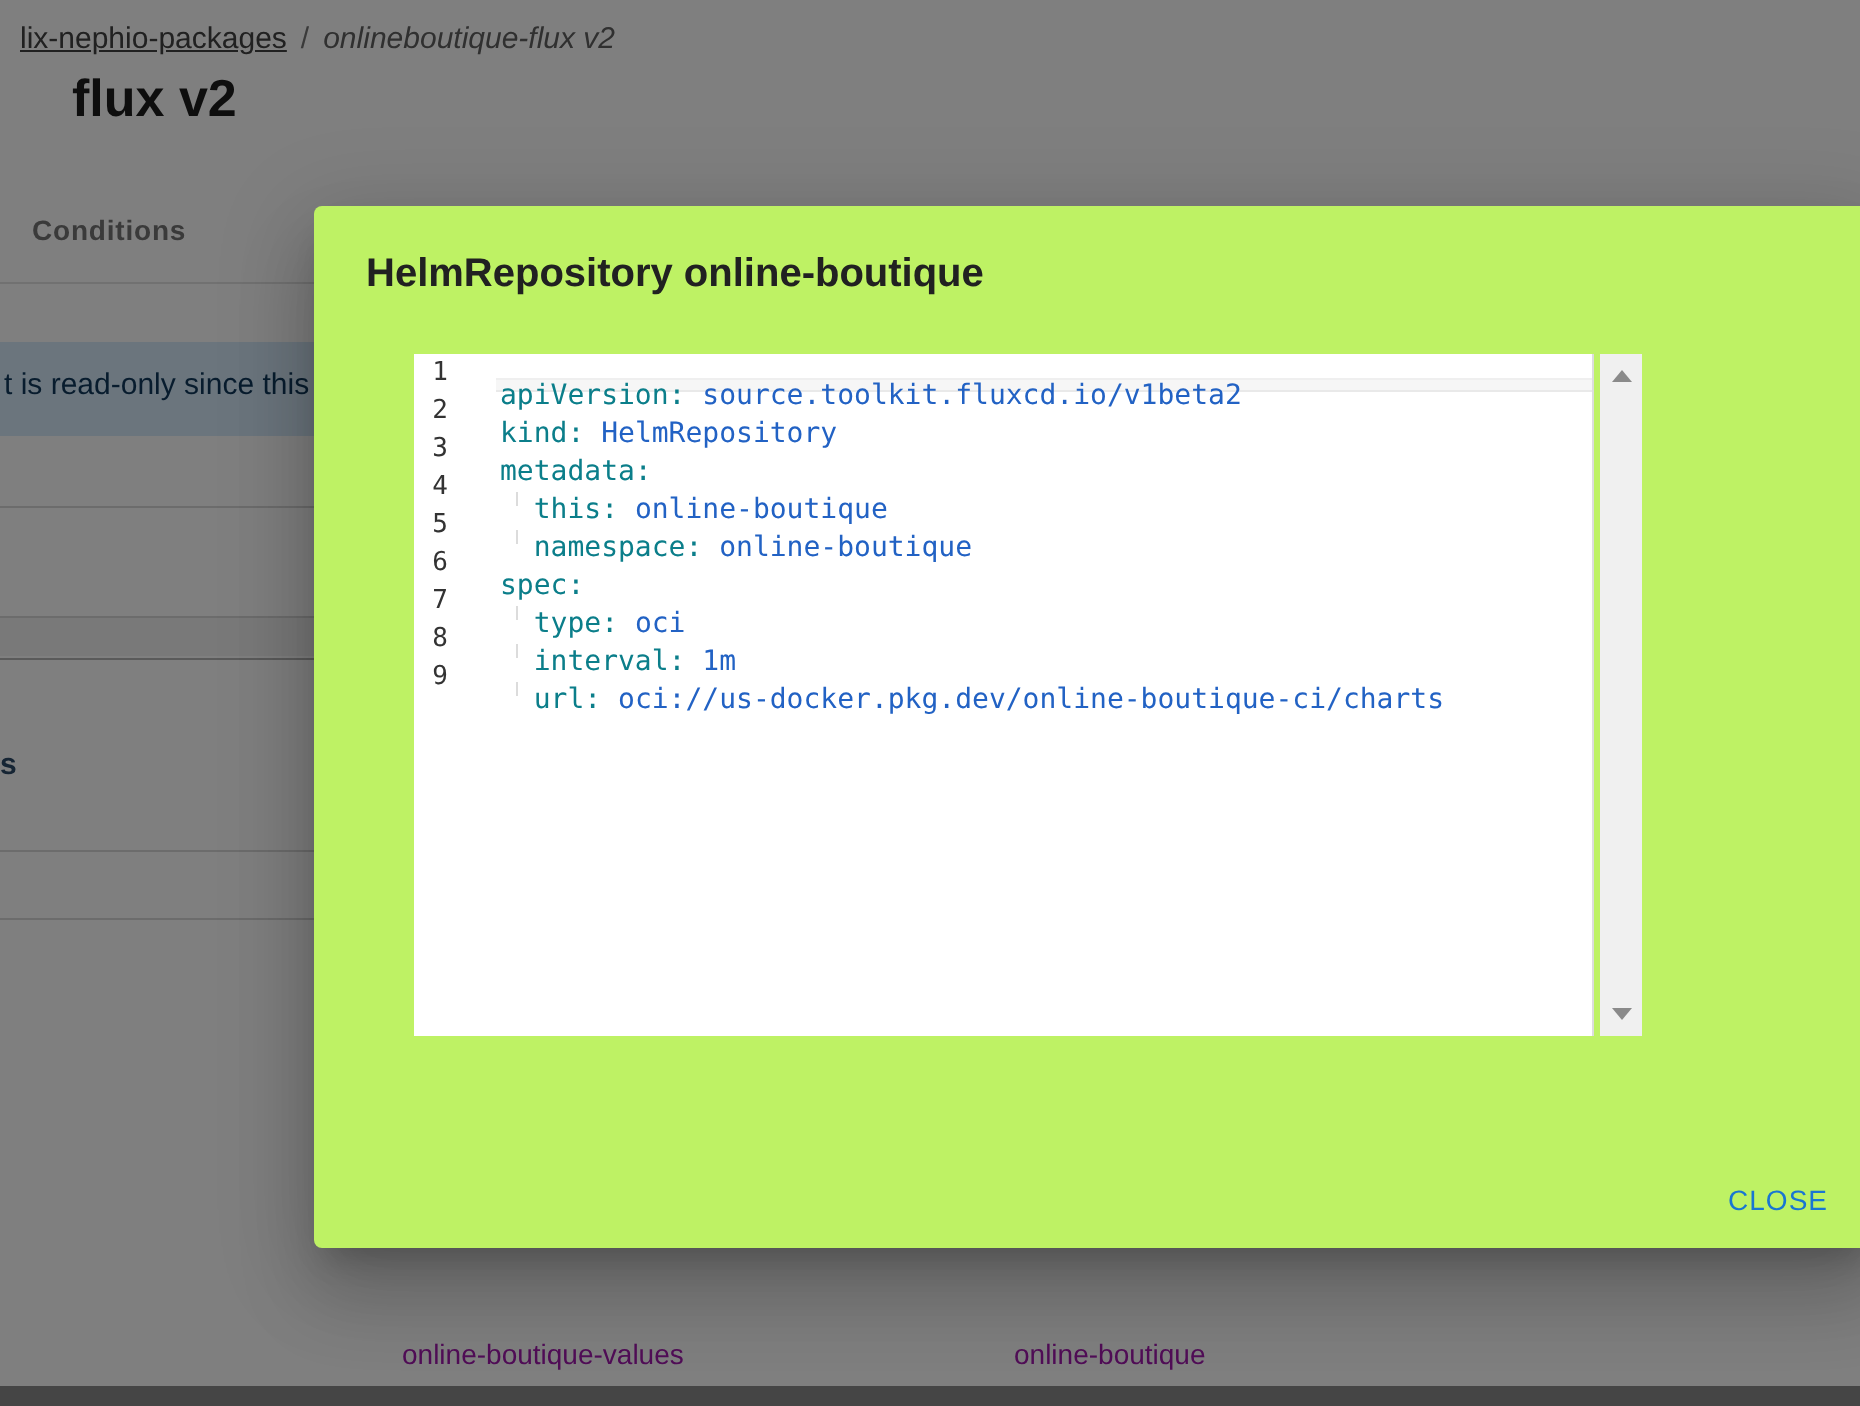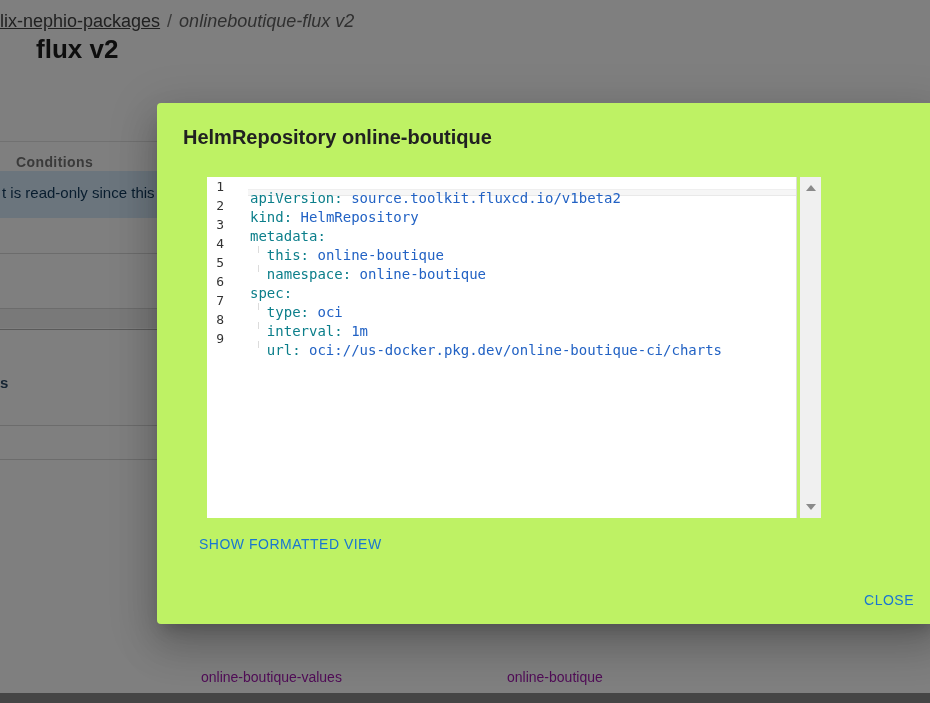--- a/index.html
+++ b/index.html
@@ -3,26 +3,26 @@
 <meta charset="utf-8">
 <style>
   * { margin:0; padding:0; box-sizing:border-box; }
   html,body { width:930px; height:703px; }
   body {
     position:relative; overflow:hidden; background:#fff;
     font-family:"Liberation Sans", sans-serif;
   }
   
   .page { position:absolute; inset:0; z-index:1; }
-  .breadcrumb { position:absolute; left:0; top:11; top:11px; font-size:18px; color:#616161; white-space:nowrap;text-align:right; }
+  .breadcrumb { position:absolute; left:10px; top:11; top:11px; font-size:15px; color:#616161; white-space:nowrap;text-align:right; }
   .breadcrumb a { color:#424242; text-decoration:underline; cursor:pointer; }
   .crumb-sep { margin:0 7px; color:#757575; }
   .crumb-current { font-style:italic; color:#616161; }
   .page-title { position:absolute; left:0; top:34px; font-size:26px; font-weight:700; color:#1c1c1c; white-space:nowrap;margin-left:36px; }
-  .tab { position:absolute; left:16px; top:107px; font-size:14px; font-weight:600; letter-spacing:.4px; color:#757575;margin-top:47px; }
+  .tab { position:absolute; left:16px; top:107px; font-size:14px; font-weight:600; letter-spacing:.4px; color:#757575; }
   .tabbar-line { position:absolute; left:0; right:0; top:141px; height:1px; background:#e2e2e2; }
   .banner { position:absolute; left:0; right:0; top:171px; height:47px; background:#d6eafa; }
   .banner-text { position:absolute; left:2px; top:13px; font-size:15px; color:#10395c; white-space:nowrap; }
   .hline { position:absolute; height:1px; background:#d9d9d9; }
   .hl-l1 { left:0; width:157px; top:253px; }
   .hl-l2 { left:0; width:157px; top:308px; }
   .hband { position:absolute; left:0; width:157px; top:309px; height:19px; background:#f2f2f2; }
   .hl-full { left:0; right:0; top:329px; background:#b5b5b5; }
   .hl-l3 { left:0; width:157px; top:425px; }
   .hl-l4 { left:0; width:157px; top:459px; }
@@ -127,15 +127,14 @@
         <div class="cm-line"><span class="ln">8</span><span class="code"><span class="guide"></span><span class="tk-plain">  </span><span class="tk-key">interval:</span><span class="tk-plain"> </span><span class="tk-val">1m</span></span></div>
         <div class="cm-line"><span class="ln">9</span><span class="code"><span class="guide"></span><span class="tk-plain">  </span><span class="tk-key">url:</span><span class="tk-plain"> </span><span class="tk-val">oci://us-docker.pkg.dev/online-boutique-ci/charts</span></span></div>
       </div>
   </div>
 
   <div class="vscroll">
     <div class="sb-arrow sb-up"></div>
     <div class="sb-arrow sb-down"></div>
   </div>
 
-  <div class="btn-link btn-formatted">SHOW FORMATTED VIEW</div>
   <div class="btn-link btn-close">CLOSE</div>
 </div>
 
 </body></html>

